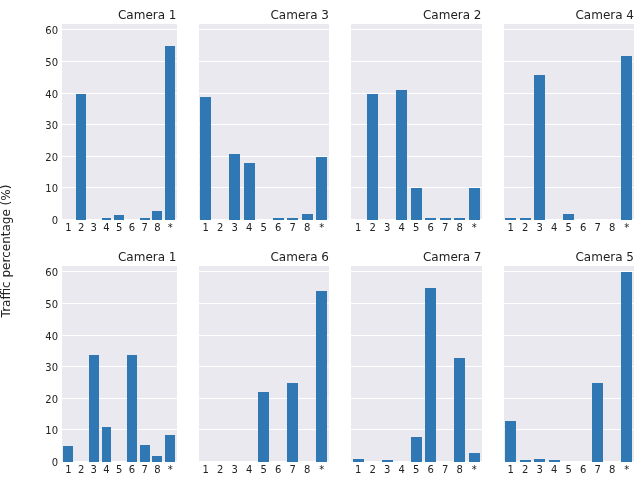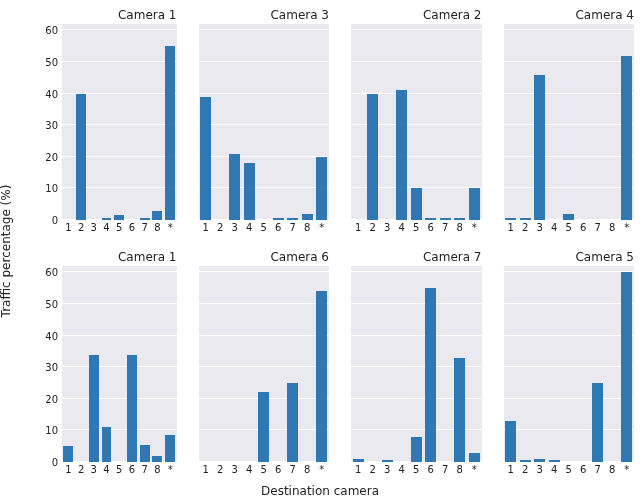--- a/index.html
+++ b/index.html
@@ -112,21 +112,20 @@
     transform: translateX(-50%);
     font-size: 10px;
     text-align: center;
   }
 </style>
 </head>
 <body>
 
 <div class="figure">
   <div class="ylabel">Traffic percentage (%)</div>
-  <div class="xlabel">Destination camera</div>
   <div class="grid" id="grid">
       <div class="panel">
         <div class="panel-title">Camera 1</div>
         <div class="axes-wrap">
           <div class="ytick-col">
             <div class="ytick" style="bottom: 0%;">0</div>
             <div class="ytick" style="bottom: 16.129%;">10</div>
             <div class="ytick" style="bottom: 32.2581%;">20</div>
             <div class="ytick" style="bottom: 48.3871%;">30</div>
             <div class="ytick" style="bottom: 64.5161%;">40</div>

